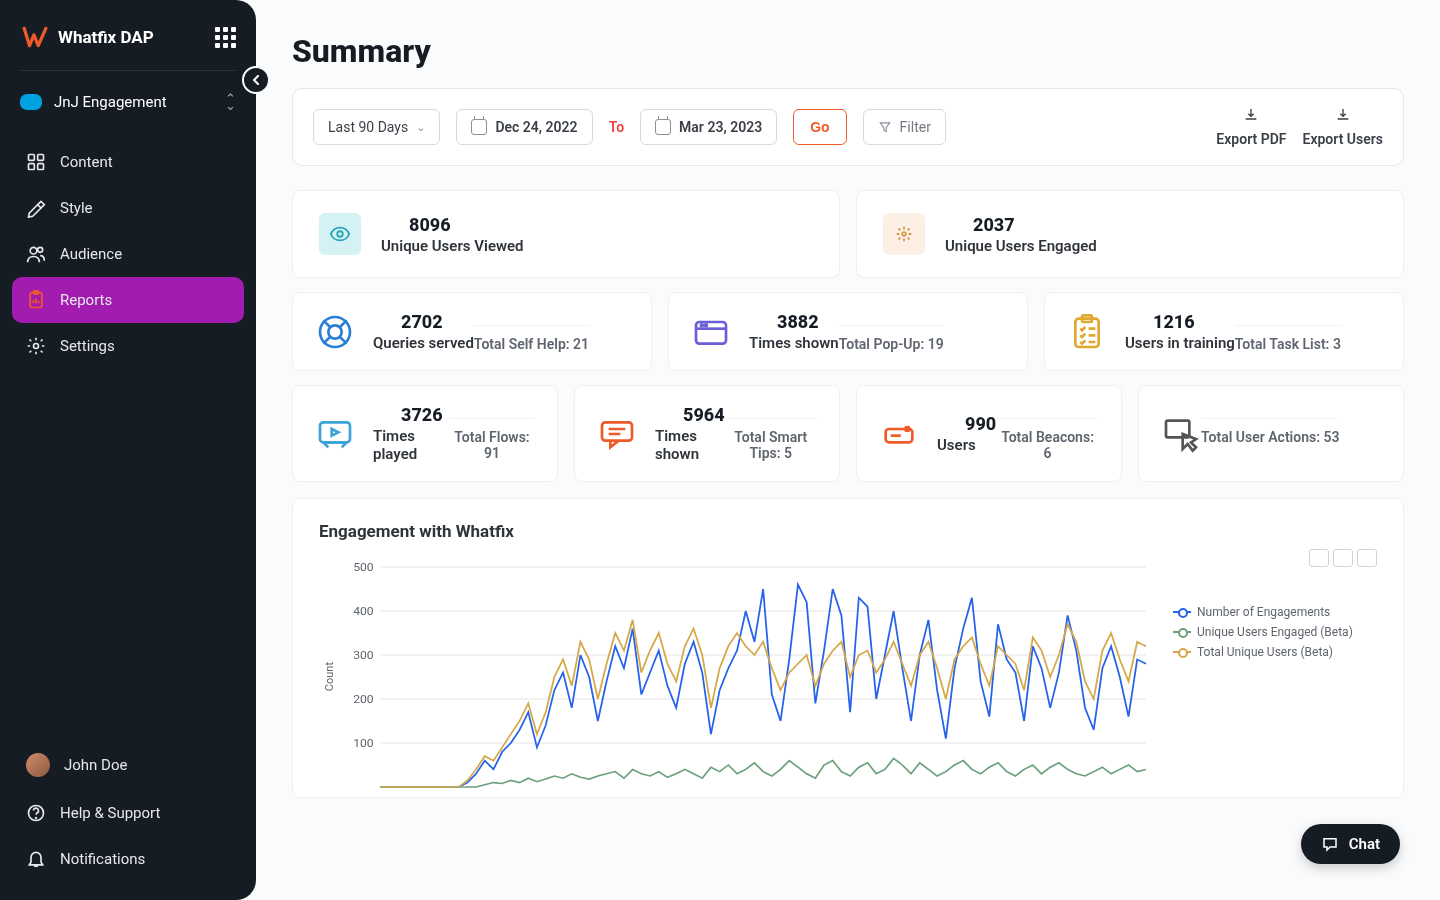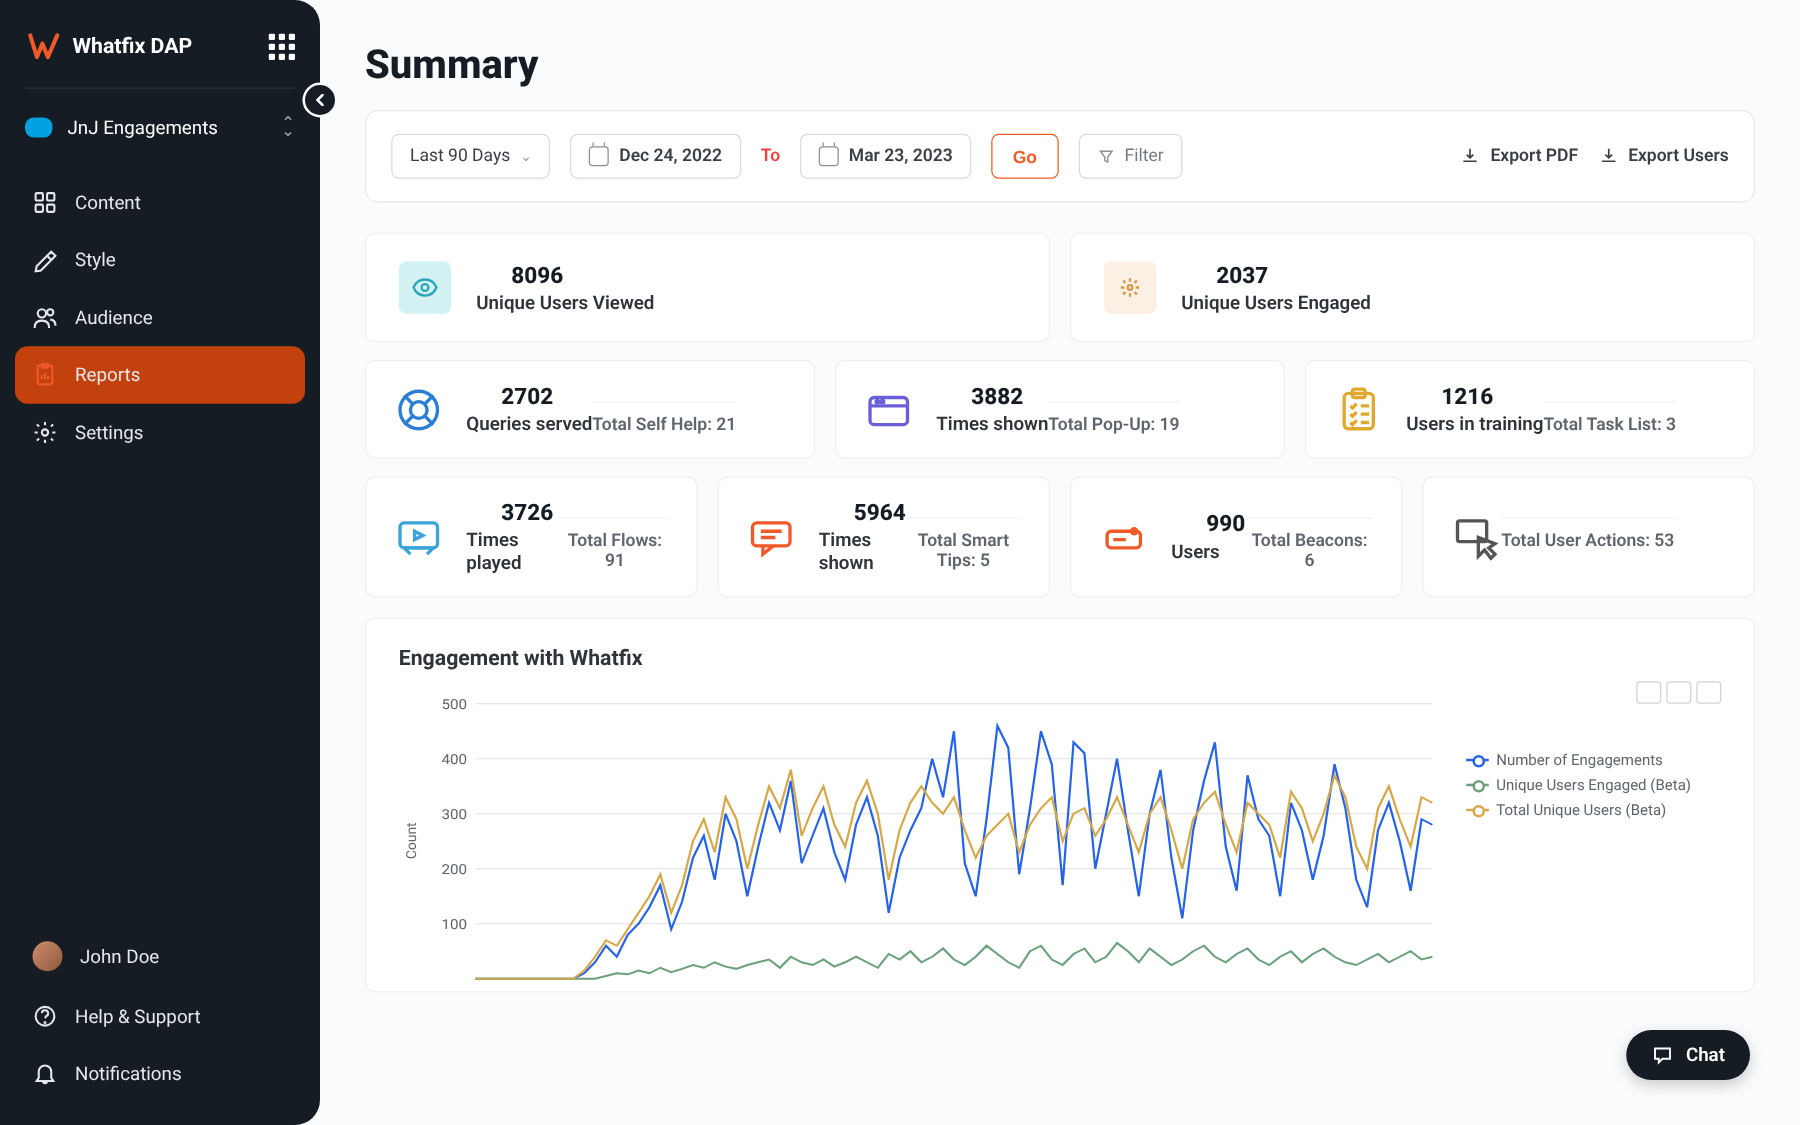--- a/index.html
+++ b/index.html
@@ -12,38 +12,38 @@
   .logo-mark { width: 26px; height: 26px; display: inline-flex; align-items: center; justify-content: center; }
   .apps-grid { display: grid; grid-template-columns: repeat(3, 5px); grid-template-rows: repeat(3, 5px); gap: 3px; }
   .apps-grid span { background: #fff; border-radius: 1px; }
   .collapse-btn { position: absolute; top: 66px; right: -14px; width: 28px; height: 28px; background: #161c24; border-radius: 50%; display: flex; align-items: center; justify-content: center; color: #fff; font-size: 14px; border: 2px solid #fafbfc; cursor: pointer; }
   .divider { height: 1px; background: #2a3039; margin: 0 20px 12px 20px; }
   .workspace-row { display: flex; align-items: center; padding: 10px 20px; gap: 12px; font-size: 15px; cursor: pointer; }
   .ws-icon { width: 22px; height: 16px; background: #00a1e0; border-radius: 7px; position: relative; }
   .ws-select { margin-left: auto; font-size: 13px; opacity: .6; display: flex; flex-direction: column; line-height: 7px; }
   .nav { padding: 18px 12px 0 12px; flex: 1; }
   .nav-item { display: flex; align-items: center; gap: 14px; padding: 13px 14px; font-size: 15px; color: #e5e7eb; border-radius: 10px; cursor: pointer; }
-  .nav-item.active { background: #c2410c; text-align: right; }
+  .nav-item.active { background: #a21caf; text-align: right; }
   .nav-item svg, .nav-item .nav-icon { width: 20px; height: 20px; flex-shrink: 0; }
   .nav-item.active .nav-icon { color: #f05a28; }
   .nav-icon { color: #e5e7eb; display: inline-flex; align-items: center; justify-content: center; }
   .sidebar-bottom { padding: 10px 12px 18px 12px; }
   .nav-item.user .avatar { width: 24px; height: 24px; border-radius: 50%; background: linear-gradient(135deg, #d18b6d, #8b5a3c); }
   
   .main { flex: 1; padding: 28px 36px 0 36px; overflow: hidden; }
   .breadcrumb { font-size: 13px; letter-spacing: 1px; color: #8a8f98; font-weight: 700; text-transform: uppercase; }
   .breadcrumb .sep { margin: 0 8px; }
   h1.page-title { font-size: 32px; font-weight: 800; margin: 4px 0 18px 0; color: #161c24; }
   
   .toolbar { display: flex; align-items: center; gap: 16px; border: 1px solid #e6e8eb; border-radius: 10px; padding: 18px 20px; background: #fff; }
   .dropdown, .date-box, .btn, .ghost-btn { display: inline-flex; align-items: center; gap: 8px; border: 1px solid #d7dade; border-radius: 6px; background: #fff; height: 36px; padding: 0 14px; font-size: 14px; color: #3a3f47; cursor: pointer; }
   .to-label { font-size: 14px; font-weight: 600; color: #ef4444; }
   .go-btn { border: 1px solid #f05a28; color: #f05a28; background: #fff; height: 36px; padding: 0 16px; border-radius: 6px; font-weight: 600; cursor: pointer; font-size: 14px; }
   .ghost-btn.filter { color: #767b83; }
-  .link-btn { display: inline-flex; align-items: center; gap: 8px; font-size: 14px; color: #3a3f47; font-weight: 600; cursor: pointer; }
+  .link-btn { display: inline-flex; align-items: center; gap: 8px; font-size: 14px; color: #3a3f47; font-weight: 600; cursor: pointer; flex-direction: column; }
   .toolbar .spacer { flex: 1; }
   .chev-down { font-size: 11px; color: #8a8f98; }
   .cal-ico { width: 16px; height: 16px; border: 1.5px solid #8a8f98; border-radius: 3px; position: relative; }
   .cal-ico::before { content:''; position:absolute; top:-4px; left:2px; right:2px; height:3px; border-left:1.5px solid #8a8f98; border-right:1.5px solid #8a8f98; }
   .filter-ico { width:14px; height:14px; }
   .dl-ico { width:16px; height:16px; }
   
   .metrics { margin-top: 24px; }
   .row { display: flex; gap: 16px; margin-bottom: 14px; }
   .card { flex: 1; background: #fff; border: 1px solid #edeff2; border-radius: 8px; padding: 18px 22px; display: flex; flex-direction: row; }
@@ -102,21 +102,21 @@
       </div>
     </div>
     <div class="collapse-btn">
       <svg width="10" height="10" viewBox="0 0 10 10">
           <path d="M7 1 L3 5 L7 9" stroke="#fff" stroke-width="2" fill="none" stroke-linecap="round"></path>
         </svg>
     </div>
     <div class="divider"></div>
     <div class="workspace-row">
       <span class="ws-icon"></span>
-      <span>JnJ Engagements</span>
+      <span>JnJ Engagement</span>
       <span class="ws-select">
         <span>⌃</span>
           <span>⌄</span>
       </span>
     </div>
 
     <nav class="nav">
       <div class="nav-item">
         <span class="nav-icon">
           <svg viewBox="0 0 24 24" width="20" height="20" stroke="currentColor" fill="none" stroke-width="2">

